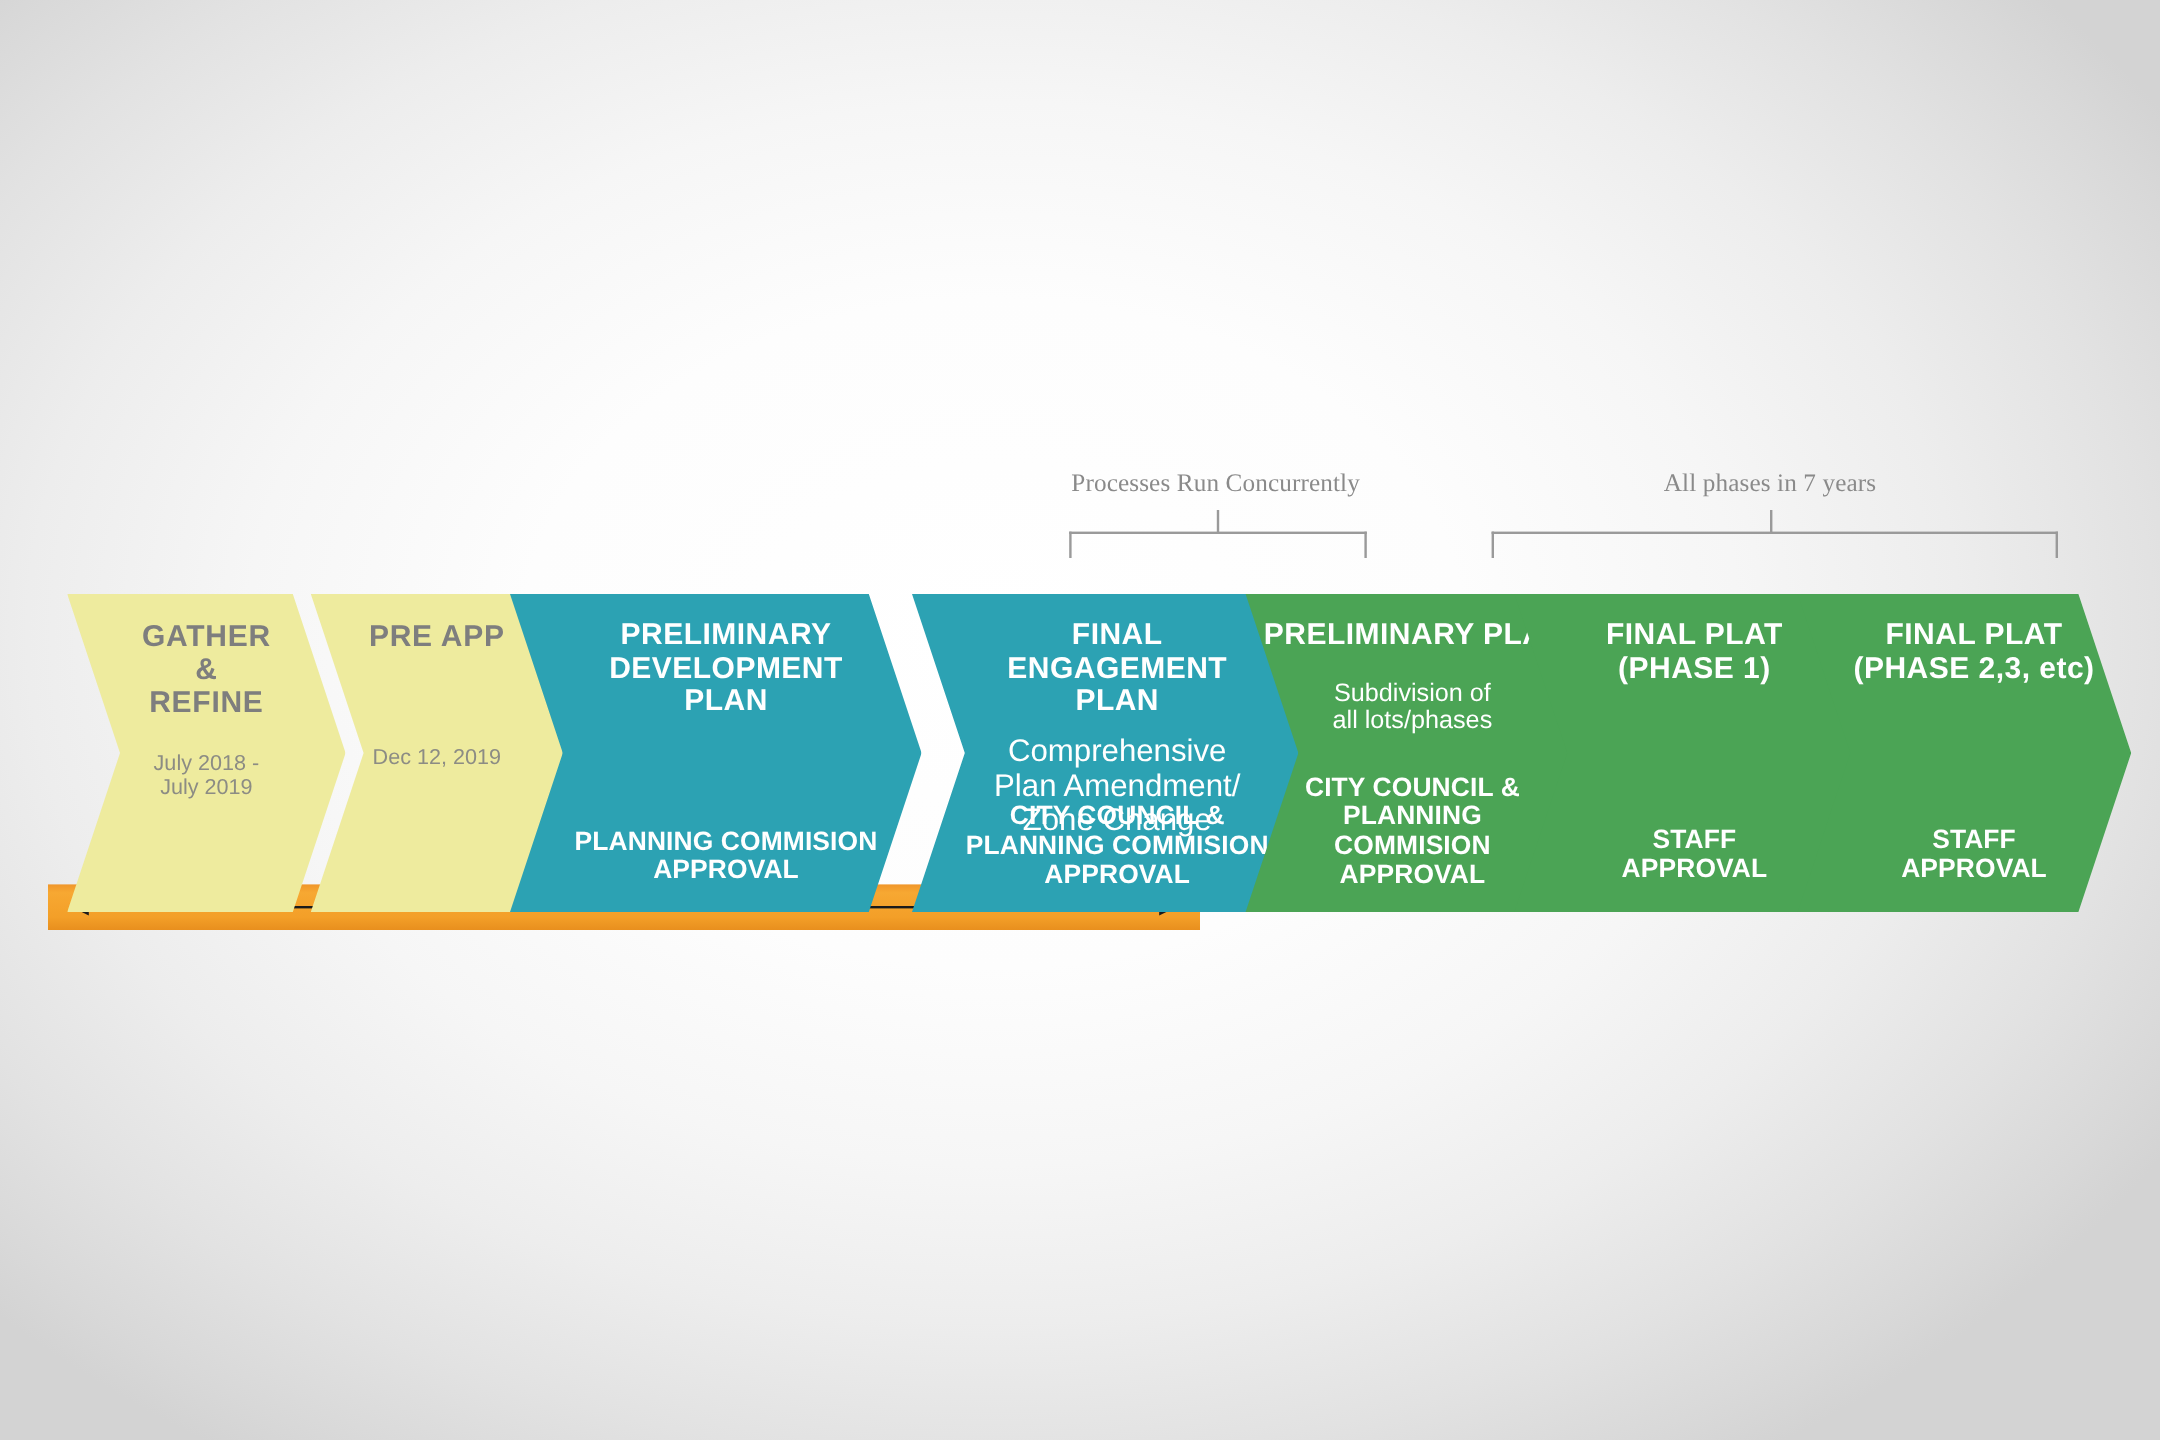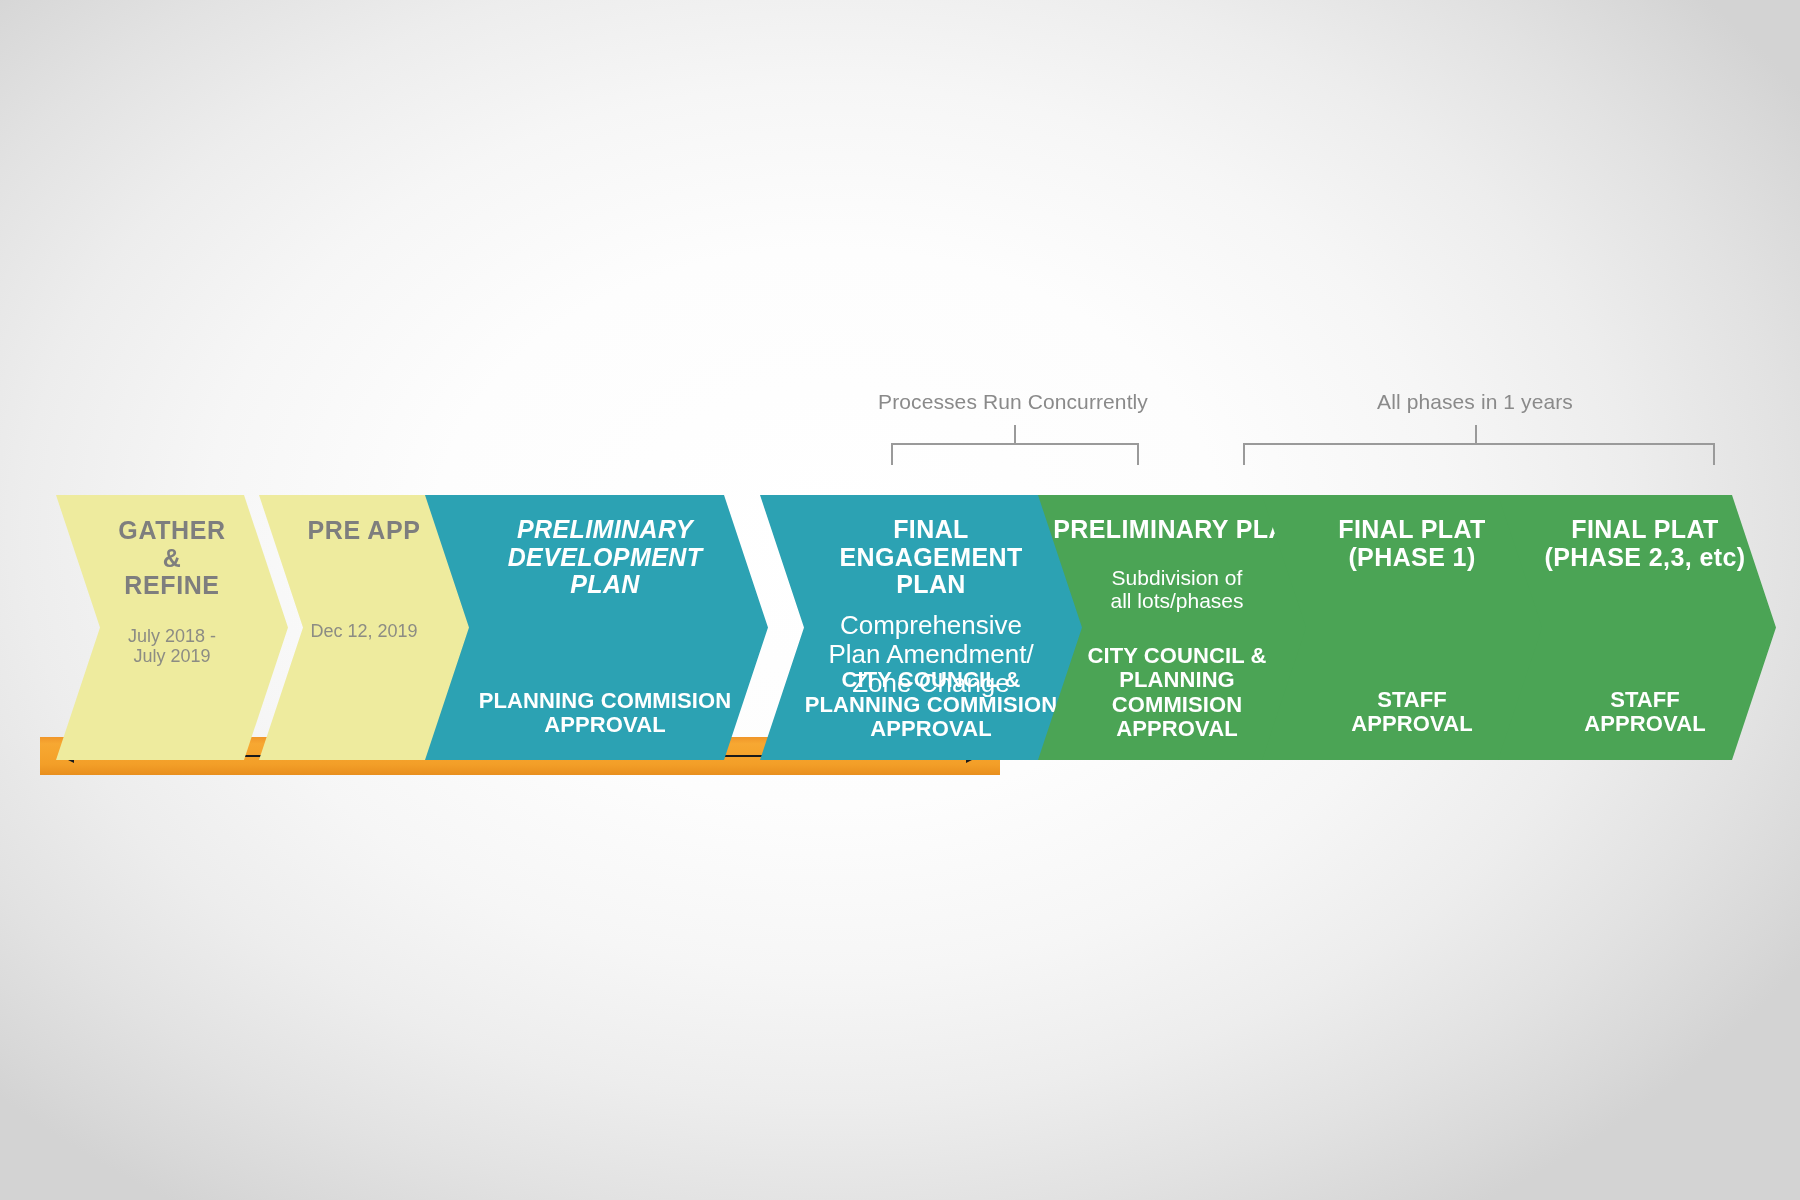--- a/index.html
+++ b/index.html
@@ -32,21 +32,21 @@
 
   
   .annot {
     position: absolute;
   }
   .annot-label {
     position: absolute;
     white-space: nowrap;
     color: #8a8a8a;
     font-size: 21px;
-    font-family: Liberation Sans, sans-serif;
+    font-family: Liberation Serif, serif;
     letter-spacing: 0.1px;
     transform: translateX(-50%);
   }
   .bracket {
     position: absolute;
     box-sizing: border-box;
     border-left: 2px solid #9a9a9a;
     border-right: 2px solid #9a9a9a;
     border-top: 2px solid #9a9a9a;
   }
@@ -219,42 +219,42 @@
 
 <div id="stage">
 
   <div class="annot" style="left:0;top:0;width:1800px;height:463px;">
     <div class="annot-label" style="left:1013px; top:390px;">Processes Run Concurrently</div>
     <div class="bracket" style="left:891px; top:443px; width:248px; height:22px;"></div>
     <div class="bracket-stem" style="left:1014px; top:425px; height:20px;"></div>
   </div>
 
   <div class="annot" style="left:0;top:0;width:1800px;height:463px;">
-    <div class="annot-label" style="left:1475px; top:390px;">All phases in 1 years</div>
+    <div class="annot-label" style="left:1475px; top:390px;">All phases in 7 years</div>
     <div class="bracket" style="left:1243px; top:443px; width:472px; height:22px;"></div>
     <div class="bracket-stem" style="left:1475px; top:425px; height:20px;"></div>
   </div>
 
   <div id="flow">
 
     <div class="chev yellow first" style="left:40px; width:232px; z-index:7;">
       <div class="chev-title" style="margin-top:22px;">GATHER
 &amp;
 REFINE</div>
       <div class="chev-sub" style="margin-top:26px;">July 2018 -
 July 2019</div>
     </div>
 
     <div class="chev yellow cut" style="left:243px; width:210px; z-index:6;">
       <div class="chev-title" style="margin-top:22px;">PRE APP</div>
       <div class="chev-sub" style="margin-top:76px;">Dec 12, 2019</div>
     </div>
 
     <div class="chev teal cut" style="left:408px; width:344px; z-index:5;">
-      <div class="chev-title" style="margin-top:21px; padding-left:18px;font-style:italic;">PRELIMINARY
+      <div class="chev-title" style="margin-top:21px; padding-left:18px;">PRELIMINARY
 DEVELOPMENT
 PLAN</div>
       <div class="chev-approval" style="position:absolute; bottom:22px; left:0; right:0; padding-left:18px;">PLANNING COMMISION
 APPROVAL</div>
     </div>
 
     <div class="chev teal cut" style="left:744px; width:322px; z-index:4;">
       <div class="chev-title" style="margin-top:21px; padding-left:20px;">FINAL
 ENGAGEMENT
 PLAN</div>

